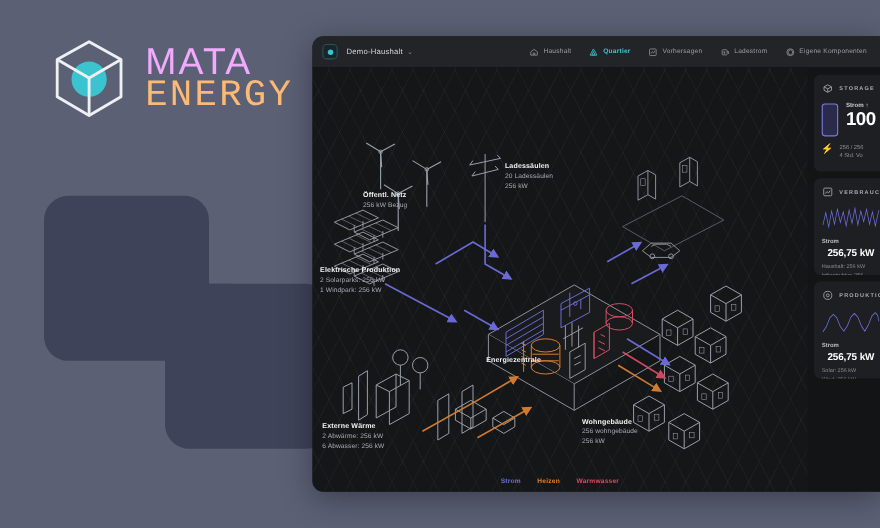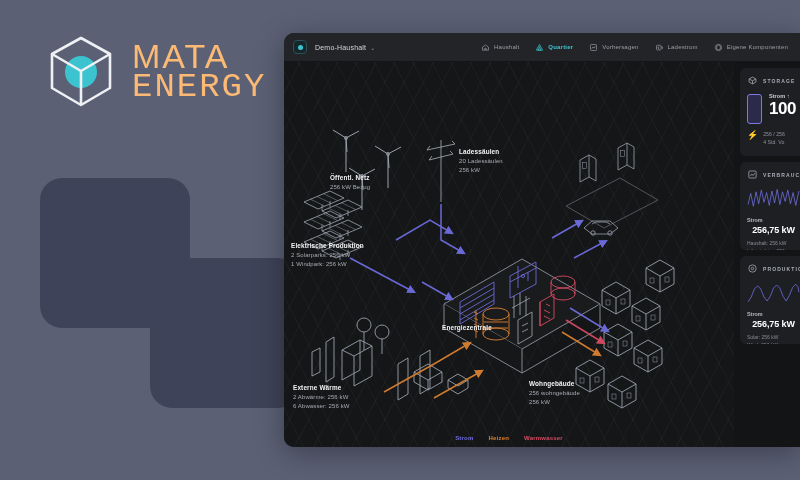--- a/index.html
+++ b/index.html
@@ -23,21 +23,21 @@
   .blob-join {
     position:absolute; left:150px; top:118px; width:60px; height:70px;
     background:#3f4359;
   }
 
   
   .logo { position:absolute; left:44px; top:32px; display:flex; align-items:center; }
   .logo-mark { width:74px; height:80px; position:relative; }
   .logo-text { margin-left:14px; line-height:0.92; }
   .logo-mata {
-    font-size:34px; letter-spacing:2px; color:#fdba74; font-weight:400;
+    font-size:34px; letter-spacing:2px; color:#f0abfc; font-weight:400;
   }
   .logo-energy {
     font-size:34px; letter-spacing:2px; color:#fdba74; font-weight:400;font-family:Liberation Mono, monospace;
   }
 
   
   .app {
     position:absolute; left:284px; top:33px; width:516px; height:414px;
     background:#1b1c1e; border-radius:10px 0 0 10px;
     overflow:hidden; display:flex; flex-direction:column;

